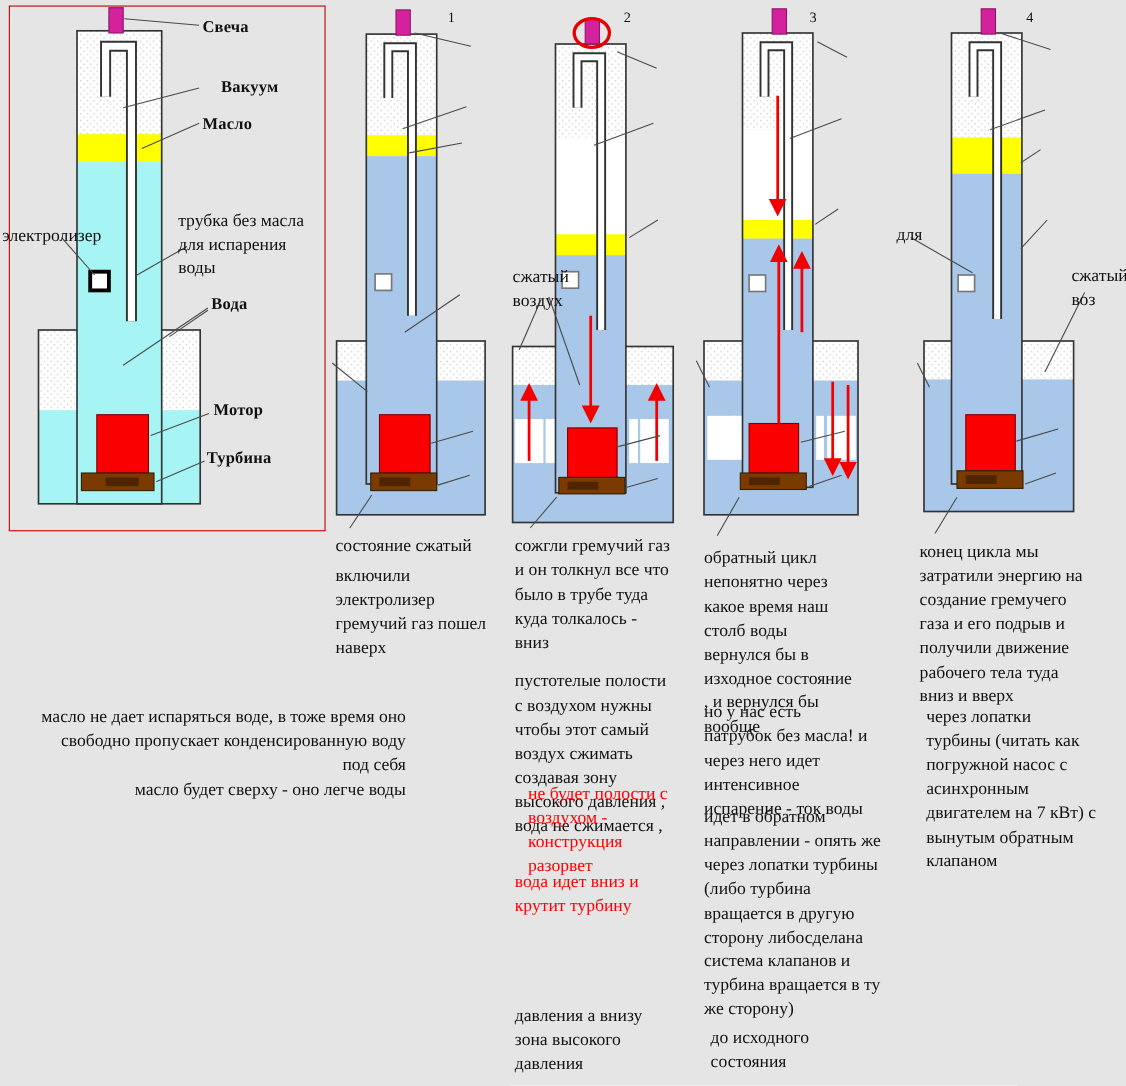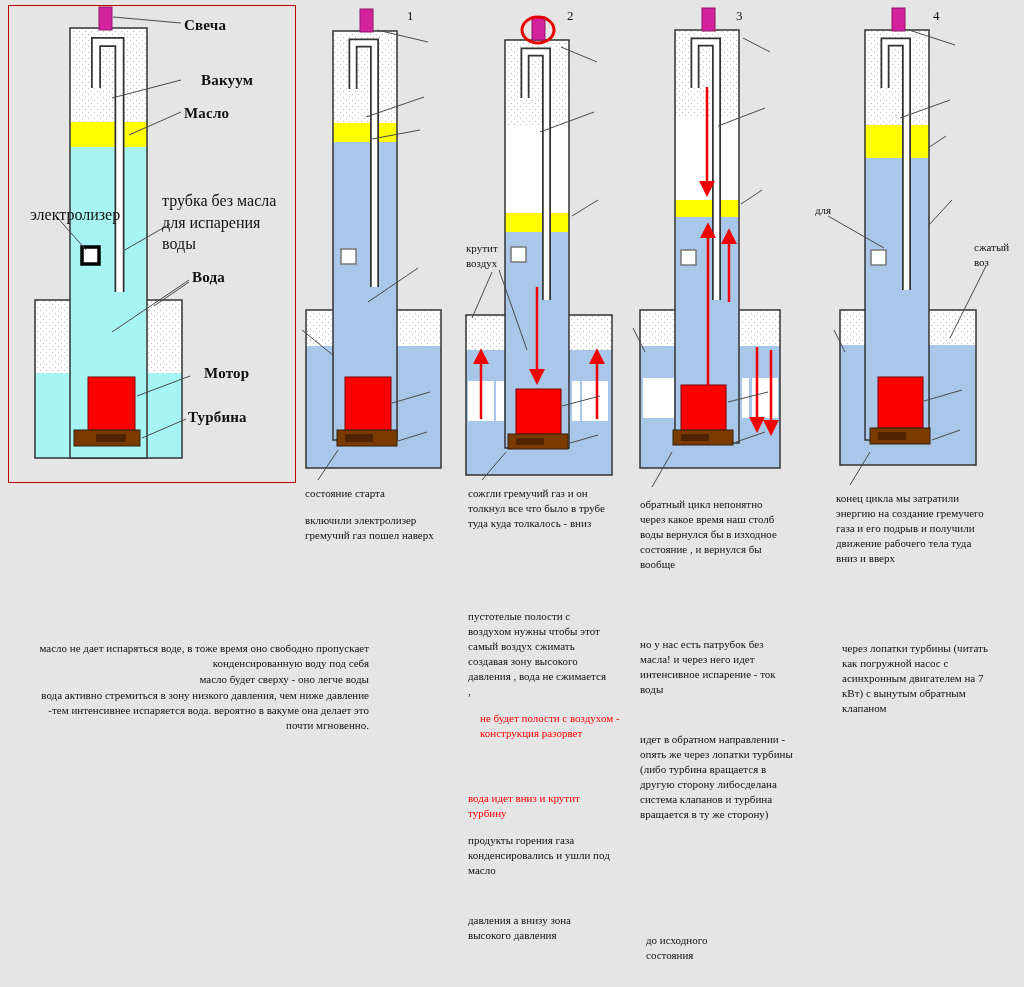--- a/index.html
+++ b/index.html
@@ -2,21 +2,21 @@
 <html><head>
 <meta charset="utf-8">
 <style>
   html,body{margin:0;padding:0;background:#fff;}
   #canvas{position:relative;width:1024px;height:987px;background:#e5e5e5;
           font-family:Liberation Serif, serif;color:#111;overflow:hidden;}
   svg{position:absolute;left:0;top:0;}
   .abs{position:absolute;}
   .lbl{font-weight:700;font-size:15px;letter-spacing:.2px;white-space:nowrap;}
   .small{font-size:16px;line-height:1.35;}
-  .cap{font-size:11px;line-height:1.37;}
+  .cap{font-size:16px;line-height:1.37;}
   .red{color:#ff0000;}
   .num{font-size:13px;}
   #frame{position:absolute;left:8px;top:5px;width:286px;height:476px;border:1.5px solid #c00000;}
   .ann path{stroke:#4a4a4a;stroke-width:1;fill:none;}
   .rarr{stroke:#f20000;stroke-width:2.5;fill:none;}
   p{margin:0 0 1px 0;text-align:right;}
 </style>
 </head>
 <body>
 
@@ -198,51 +198,49 @@
     </g>
   </g>
 </svg>
 
 <div id="frame"></div>
 
 <div class="abs lbl" style="left:184px;top:17px;">Свеча</div>
 <div class="abs lbl" style="left:184px;top:72px;margin-left:17px;">Вакуум</div>
 <div class="abs lbl" style="left:184px;top:105px;">Масло</div>
 <div class="abs small" style="left:162px;top:190px;width:128px;">трубка без масла для испарения воды</div>
-<div class="abs small" style="left:2px;top:204px;margin-left:28px;">электролизер</div>
+<div class="abs small" style="left:2px;top:204px;">электролизер</div>
 <div class="abs lbl" style="left:192px;top:269px;">Вода</div>
-<div class="abs lbl" style="left:204px;top:365px;">Мотор</div>
+<div class="abs lbl" style="left:194px;top:365px;">Мотор</div>
 <div class="abs lbl" style="left:188px;top:409px;">Турбина</div>
 
 <div class="abs num" style="left:407px;top:8px;">1</div>
 <div class="abs num" style="left:567px;top:8px;">2</div>
 <div class="abs num" style="left:736px;top:8px;">3</div>
 <div class="abs num" style="left:933px;top:8px;">4</div>
 
-<div class="abs cap" style="left:466px;top:241px;width:62px;">крутит воздух</div>
+<div class="abs cap" style="left:466px;top:241px;width:62px;">сжатый воздух</div>
 <div class="abs cap" style="left:815px;top:203px;">для</div>
 <div class="abs cap" style="left:974px;top:240px;width:50px;">сжатый воз</div>
 
-<div class="abs cap" style="left:305px;top:486px;width:140px;">состояние старта</div>
+<div class="abs cap" style="left:305px;top:486px;width:140px;">состояние сжатый</div>
 <div class="abs cap" style="left:305px;top:513px;width:145px;">включили электролизер гремучий газ пошел наверх</div>
 
 <div class="abs cap" style="left:468px;top:486px;width:142px;">сожгли гремучий газ и он толкнул все что было в трубе туда куда толкалось - вниз</div>
 <div class="abs cap" style="left:468px;top:591px;width:142px;margin-top:18px;">пустотелые полости с воздухом нужны чтобы этот самый воздух сжимать создавая зону высокого давления , вода не сжимается ,</div>
 <div class="abs cap red" style="left:468px;top:711px;width:142px;margin-left:12px;">не будет полости с воздухом - конструкция разорвет</div>
 <div class="abs cap red" style="left:468px;top:791px;width:130px;">вода идет вниз и крутит турбину</div>
-<div class="abs cap" style="left:468px;top:833px;width:142px;">продукты горения газа конденсировались и ушли под масло</div>
 <div class="abs cap" style="left:468px;top:913px;width:122px;">давления  а внизу зона высокого давления</div>
 
 <div class="abs cap" style="left:640px;top:497px;width:140px;">обратный цикл непонятно через какое время наш столб воды вернулся бы в изходное состояние , и вернулся бы вообще</div>
 <div class="abs cap" style="left:640px;top:637px;width:152px;">но у нас есть патрубок без масла! и через него идет интенсивное испарение  - ток воды</div>
 <div class="abs cap" style="left:640px;top:732px;width:162px;">идет в обратном направлении - опять же через лопатки турбины (либо турбина вращается в другую сторону  либосделана система клапанов и турбина вращается в ту же сторону)</div>
 <div class="abs cap" style="left:646px;top:933px;width:110px;">до исходного состояния</div>
 
 <div class="abs cap" style="left:836px;top:491px;width:152px;">конец цикла мы затратили энергию на создание гремучего газа и его подрыв  и получили движение рабочего тела туда вниз и вверх</div>
 <div class="abs cap" style="left:842px;top:641px;width:158px;">через лопатки турбины (читать как погружной насос с асинхронным двигателем на 7 кВт) с вынутым обратным клапаном</div>
 
 <div class="abs" style="left:35px;top:641px;width:334px;">
   <p class="cap">масло не дает испаряться воде, в тоже время  оно свободно пропускает конденсированную воду под себя</p>
   <p class="cap" style="padding-left:44px;">масло будет сверху - оно легче воды</p>
-  <p class="cap">вода активно стремиться в зону низкого давления, чем ниже давление -тем интенсивнее испаряется вода. вероятно в вакуме она делает это почти мгновенно.</p>
 </div>
 
 </div>
 
 </body></html>

